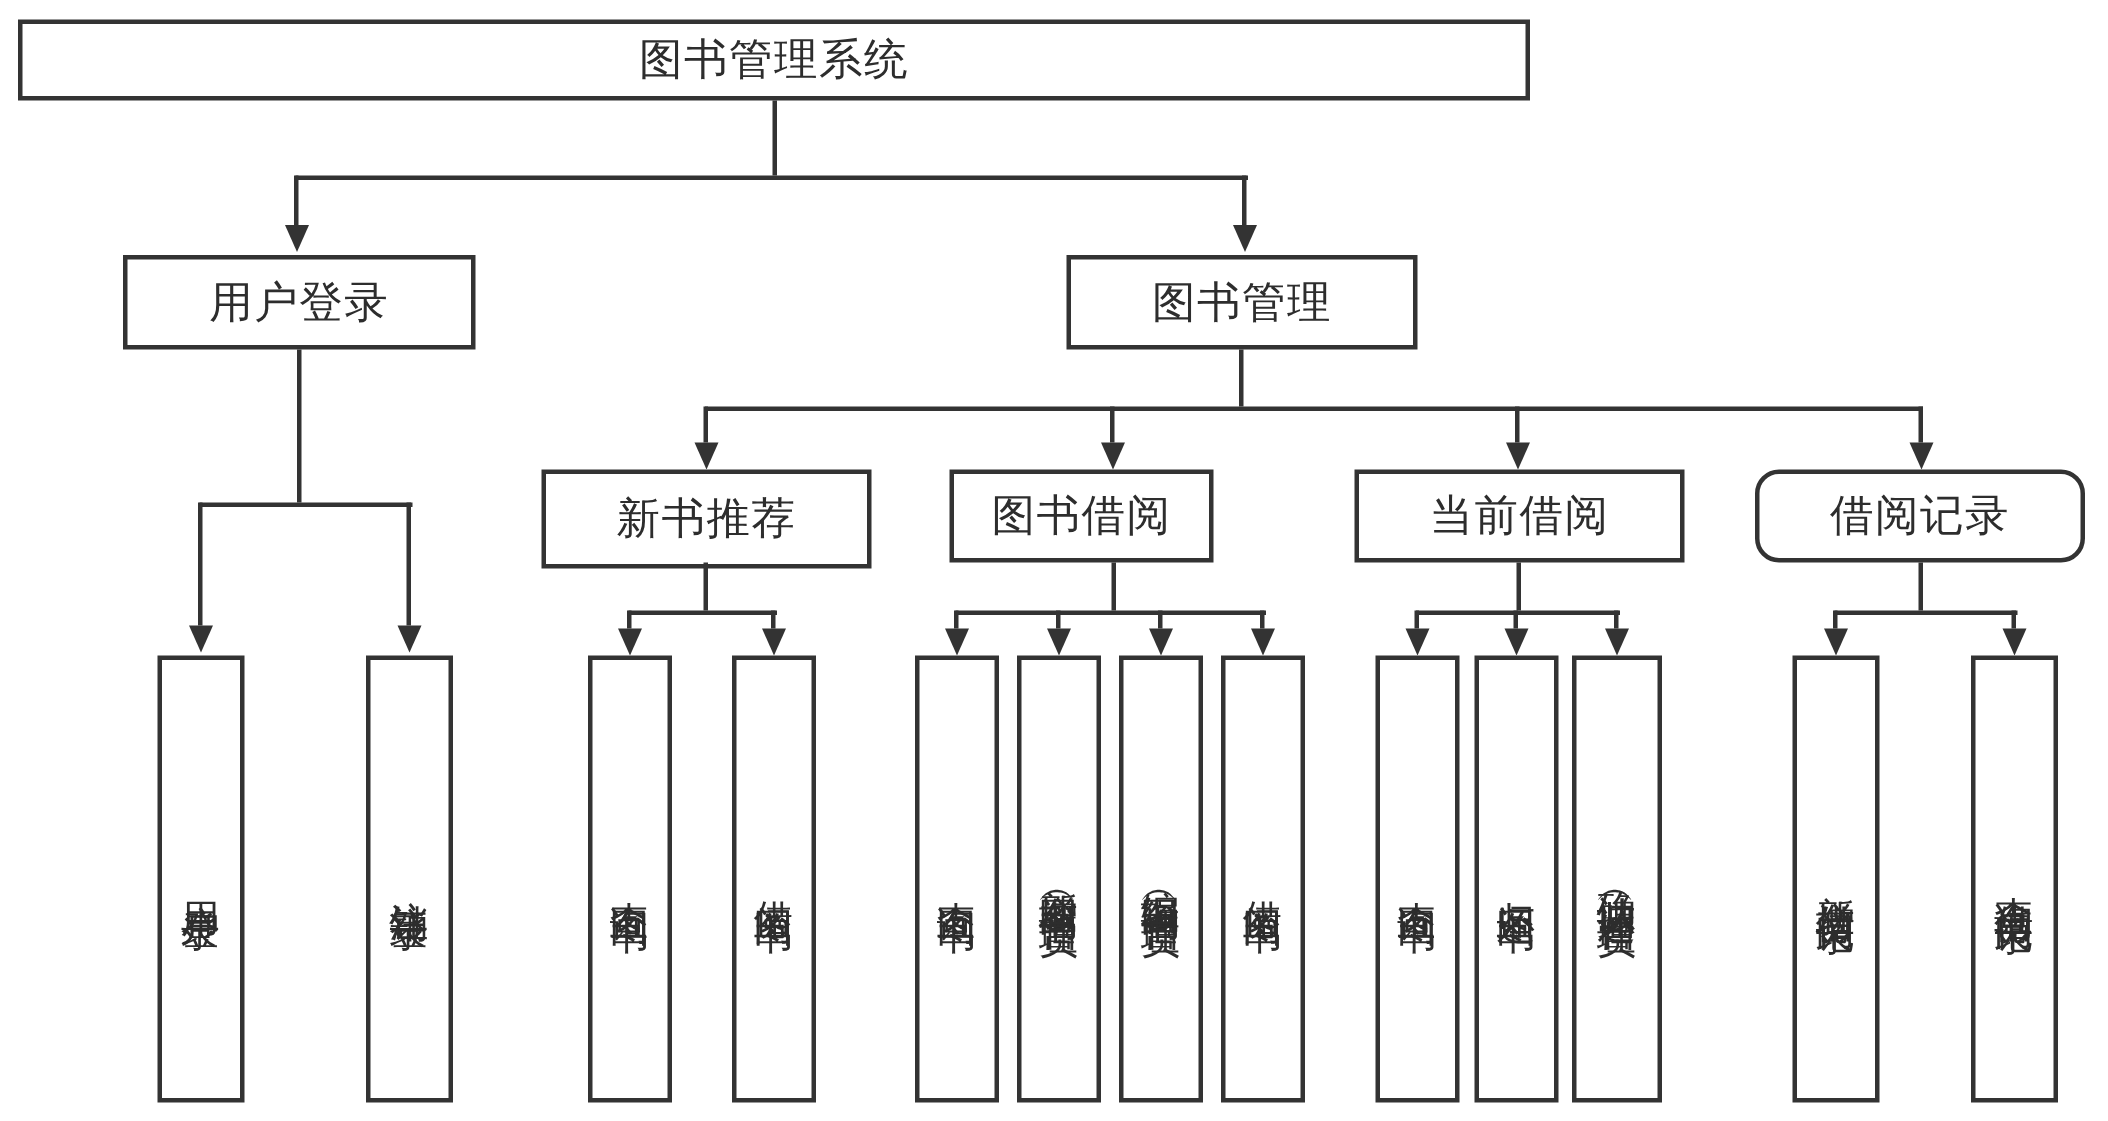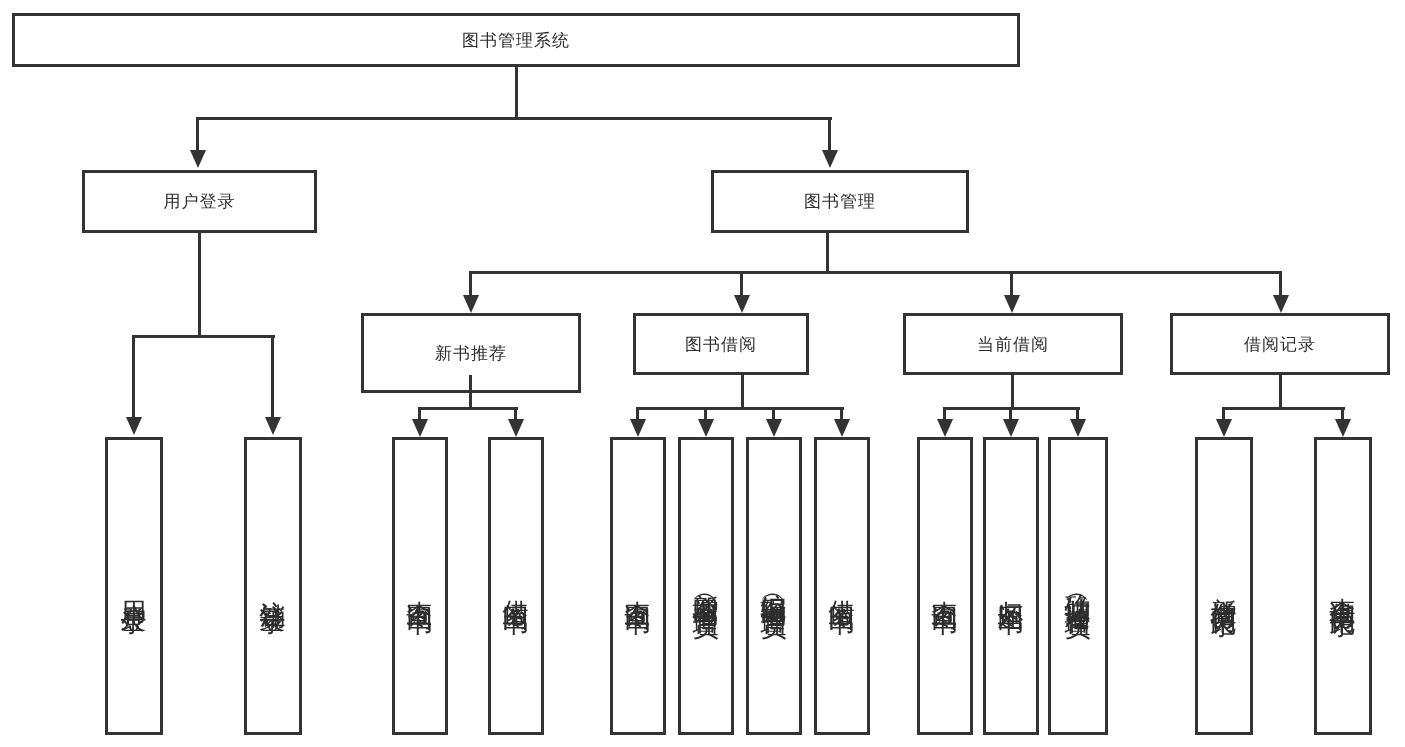--- a/index.html
+++ b/index.html
@@ -19,21 +19,21 @@
     overflow: hidden;
   }
   .box {
     position: absolute;
     border: 3px solid var(--line);
     background: var(--bg);
     display: flex;
     align-items: center;
     justify-content: center;
     color: var(--text);
-    font-size: 17px;
+    font-size: 29px;
     letter-spacing: 1px;
     white-space: nowrap;
   }
   .leaf {
     position: absolute;
     top: 437px;
     height: 298px;
     border: 3px solid var(--line);
     background: var(--bg);
     display: flex;
@@ -80,38 +80,38 @@
 <div class="canvas">
 
   <div class="box" style="left:12px; top:13px; width:1008px; height:54px;">图书管理系统</div>
 
   <div class="vline" style="left:515px; top:67px; height:50px;"></div>
   <div class="hline" style="left:197px; top:117px; width:635px;"></div>
   <div class="arrow" style="left:196px; top:117px; height:33px;"></div>
   <div class="arrow" style="left:828px; top:117px; height:33px;"></div>
 
   <div class="box" style="left:82px; top:170px; width:235px; height:63px;">用户登录</div>
-  <div class="box" style="left:711px; top:170px; width:258px; height:63px;">图书管理</div>
+  <div class="box" style="left:711px; top:170px; width:234px; height:63px;">图书管理</div>
 
   <div class="vline" style="left:198px; top:233px; height:102px;"></div>
   <div class="hline" style="left:133px; top:335px; width:142px;"></div>
   <div class="arrow" style="left:132px; top:335px; height:82px;"></div>
   <div class="arrow" style="left:271px; top:335px; height:82px;"></div>
 
   <div class="vline" style="left:826px; top:233px; height:38px;"></div>
   <div class="hline" style="left:470px; top:271px; width:812px;"></div>
   <div class="arrow" style="left:469px; top:271px; height:24px;"></div>
   <div class="arrow" style="left:740px; top:271px; height:24px;"></div>
   <div class="arrow" style="left:1010px; top:271px; height:24px;"></div>
   <div class="arrow" style="left:1279px; top:271px; height:24px;"></div>
 
-  <div class="box" style="left:361px; top:313px; width:220px; height:80px;">新书推荐</div>
+  <div class="box" style="left:361px; top:313px; width:220px; height:66px;">新书推荐</div>
   <div class="box" style="left:633px; top:313px; width:176px; height:62px;">图书借阅</div>
   <div class="box" style="left:903px; top:313px; width:220px; height:62px;">当前借阅</div>
-  <div class="box" style="left:1170px; top:313px; width:220px; height:62px;">借阅记录</div>
+  <div class="box" style="left:1170px; top:313px; width:220px; height:62px;border-radius:16px;">借阅记录</div>
 
   <div class="vline" style="left:469px; top:375px; height:32px;"></div>
   <div class="hline" style="left:419px; top:407px; width:99px;"></div>
   <div class="arrow" style="left:418px; top:407px; height:12px;"></div>
   <div class="arrow" style="left:514px; top:407px; height:12px;"></div>
 
   <div class="vline" style="left:741px; top:375px; height:32px;"></div>
   <div class="hline" style="left:637px; top:407px; width:207px;"></div>
   <div class="arrow" style="left:636px; top:407px; height:12px;"></div>
   <div class="arrow" style="left:704px; top:407px; height:12px;"></div>

